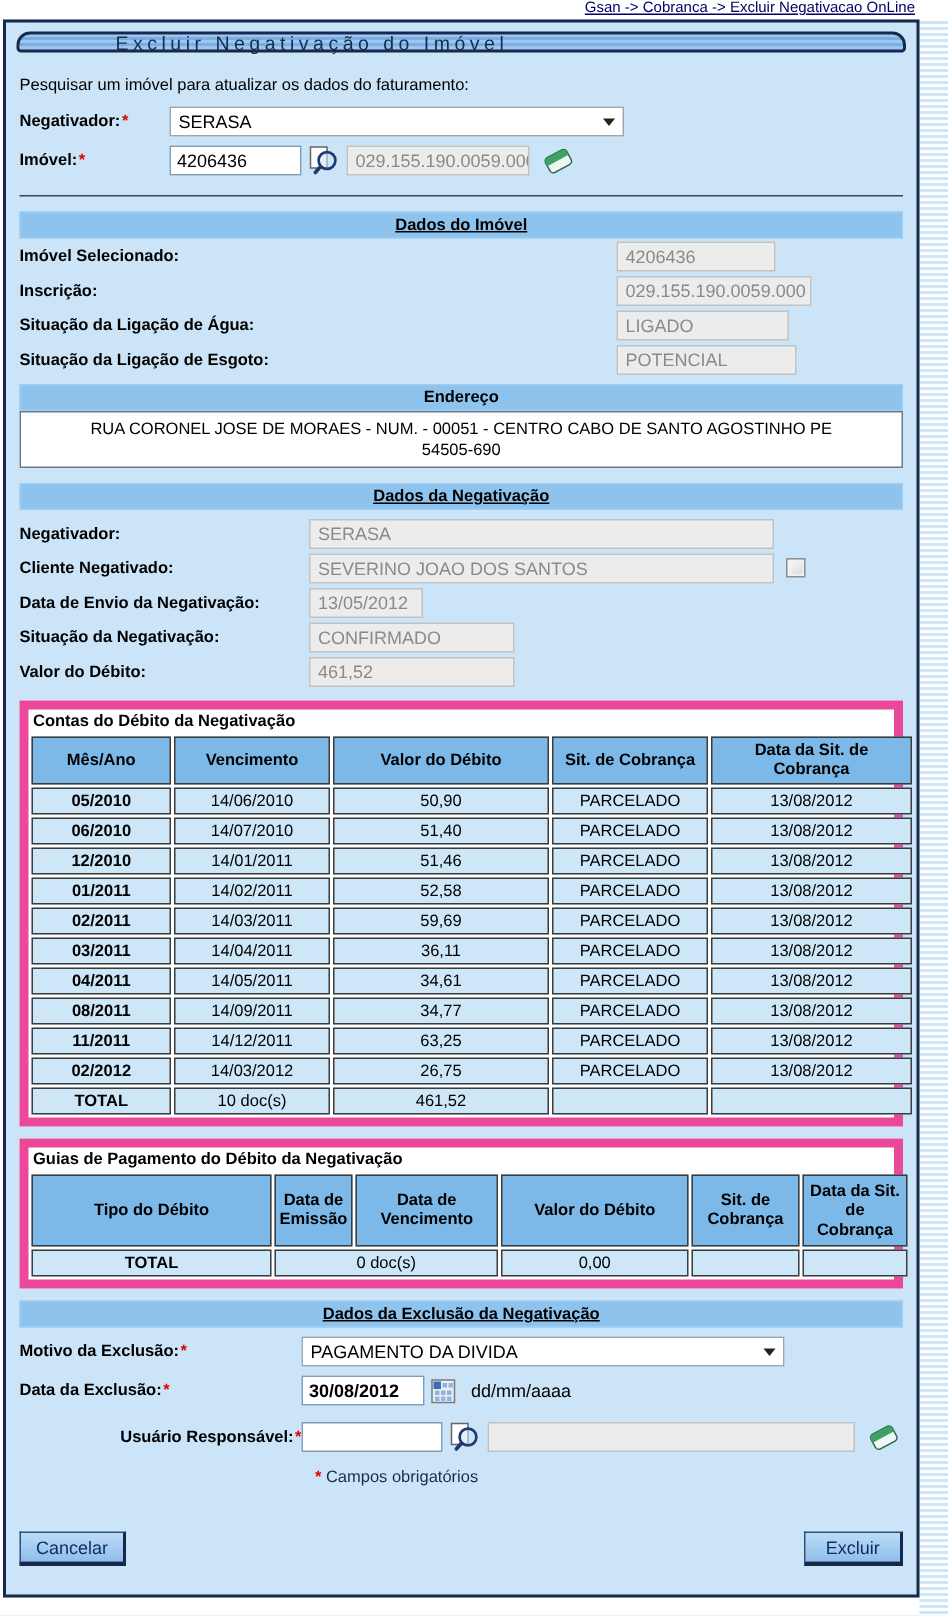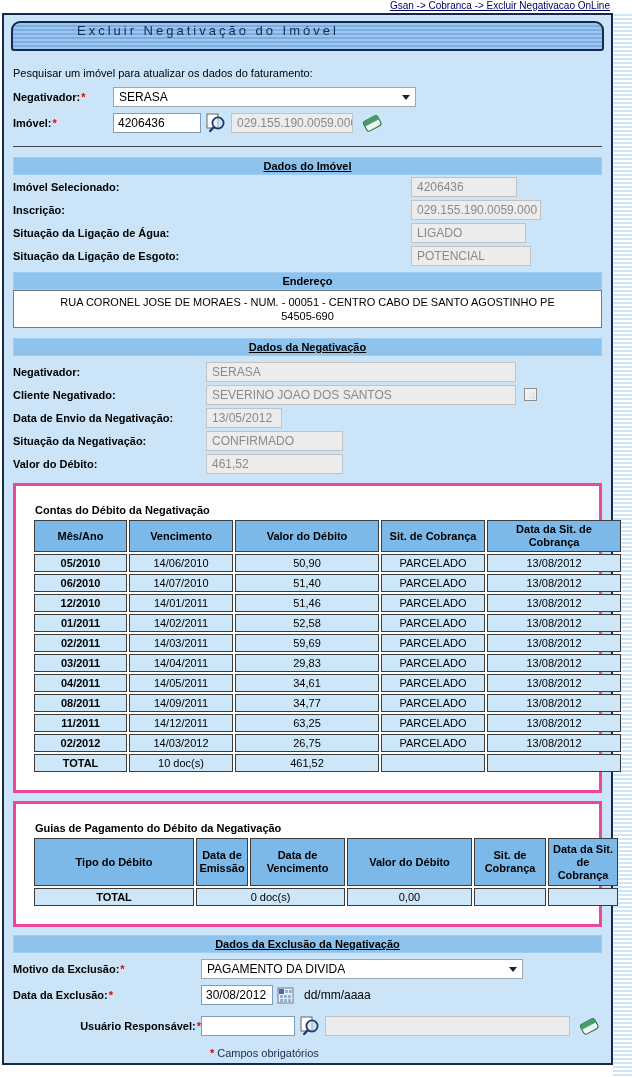--- a/index.html
+++ b/index.html
@@ -24,23 +24,23 @@
     font-size:10px; color:#000066; text-decoration:underline; line-height:11px;
     cursor:pointer;
   }
   .frame {
     position:relative; margin-left:2px; width:611px; height:1052px;
     background:#cbe4f7;
     border:2px solid #16294a;
     padding:6px 7px 0 7px;
   }
   .titlebar {
-    height:30px; border:2px solid #14294f; border-radius:9px 9px 3px 3px;
+    height:14px; border:2px solid #14294f; border-radius:9px 9px 3px 3px;
     background:repeating-linear-gradient(180deg,#9cc6f1 0 2px,#7badde 2px 4px);
-    display:flex; padding-left:64px;
+    display:flex; align-items:center; padding-left:64px;
     color:#152c4e; font-size:13px; letter-spacing:3px;
   }
   .intro { margin:16px 2px 8px 2px; color:#000; }
   .row { display:flex; align-items:center; margin:5px 2px; }
   .lbl { font-weight:bold; color:#000; white-space:nowrap; }
   .req { color:#e00000; font-weight:bold; margin-left:1px; }
   .w88 { width:100px; }
   .inp {
     height:20px; border:1px solid #7f9db9; background:#fff; color:#000;
     font-family:"Liberation Sans",sans-serif; font-size:12px; padding:1px 4px;
@@ -67,21 +67,21 @@
   }
   .sec-hd.u { text-decoration:underline; }
   .frow { display:flex; align-items:center; height:23px; margin:0 2px; }
   .frow .lbl { width:398px; }
   .nrow .lbl { width:193px; }
   .addr {
     margin:0 2px 10px 2px; background:#fff; border:1px solid #6e7b88;
     padding:4px 30px; text-align:center; color:#000; line-height:14px;
   }
   .tbl-block {
-    margin:8px 2px; background:#fff; border:3px solid #ec4899; padding:16px;
+    margin:8px 2px; background:#fff; border:6px solid #ec4899; padding:0;
   }
   .tbl-title { font-weight:bold; color:#000; padding:2px 3px; }
   table.grid { width:100%; border-collapse:separate; border-spacing:2px; table-layout:fixed; }
   table.grid th {
     background:#7cb9e8; border:1px solid #3c3c3c; color:#000;
     font-weight:bold; font-size:11px; padding:2px; text-align:center; line-height:13px;
   }
   table.grid td {
     background:#cde6f8; border:1px solid #3c3c3c; color:#000;
     font-size:11px; padding:2px; text-align:center; height:17px;
@@ -281,21 +281,21 @@
           <tr>
             <td>02/2011</td>
             <td>14/03/2011</td>
             <td>59,69</td>
             <td>PARCELADO</td>
             <td>13/08/2012</td>
           </tr>
           <tr>
             <td>03/2011</td>
             <td>14/04/2011</td>
-            <td>29,83</td>
+            <td>36,11</td>
             <td>PARCELADO</td>
             <td>13/08/2012</td>
           </tr>
           <tr>
             <td>04/2011</td>
             <td>14/05/2011</td>
             <td>34,61</td>
             <td>PARCELADO</td>
             <td>13/08/2012</td>
           </tr>
@@ -377,21 +377,21 @@
     <div class="sel" style="width:322px;">
       <span>PAGAMENTO DA DIVIDA</span>
       <span class="caret"></span>
     </div>
   </div>
 
   <div class="row" style="margin:6px 2px;">
     <span class="lbl" style="width:188px;">
       <span>Data da Exclusão:</span><span class="req">*</span>
     </span>
-    <input class="inp" style="width: 72px;" value="30/08/2012">
+    <input class="inp" style="width: 82px; font-weight: bold;" value="30/08/2012">
     <span class="icon-btn">
       <svg width="17" height="17" viewBox="0 0 17 17">
         <rect x="1" y="1" width="15" height="15" fill="#e8eef6" stroke="#7a7a7a"></rect>
         <rect x="2" y="2" width="5" height="5" fill="#3c6eb4"></rect>
         <g fill="#8fb4dd">
           <rect x="8" y="3" width="3" height="3"></rect>
             <rect x="12" y="3" width="3" height="3"></rect>
           <rect x="3" y="8" width="3" height="3"></rect>
             <rect x="7" y="8" width="3" height="3"></rect>
             <rect x="11" y="8" width="3" height="3"></rect>

